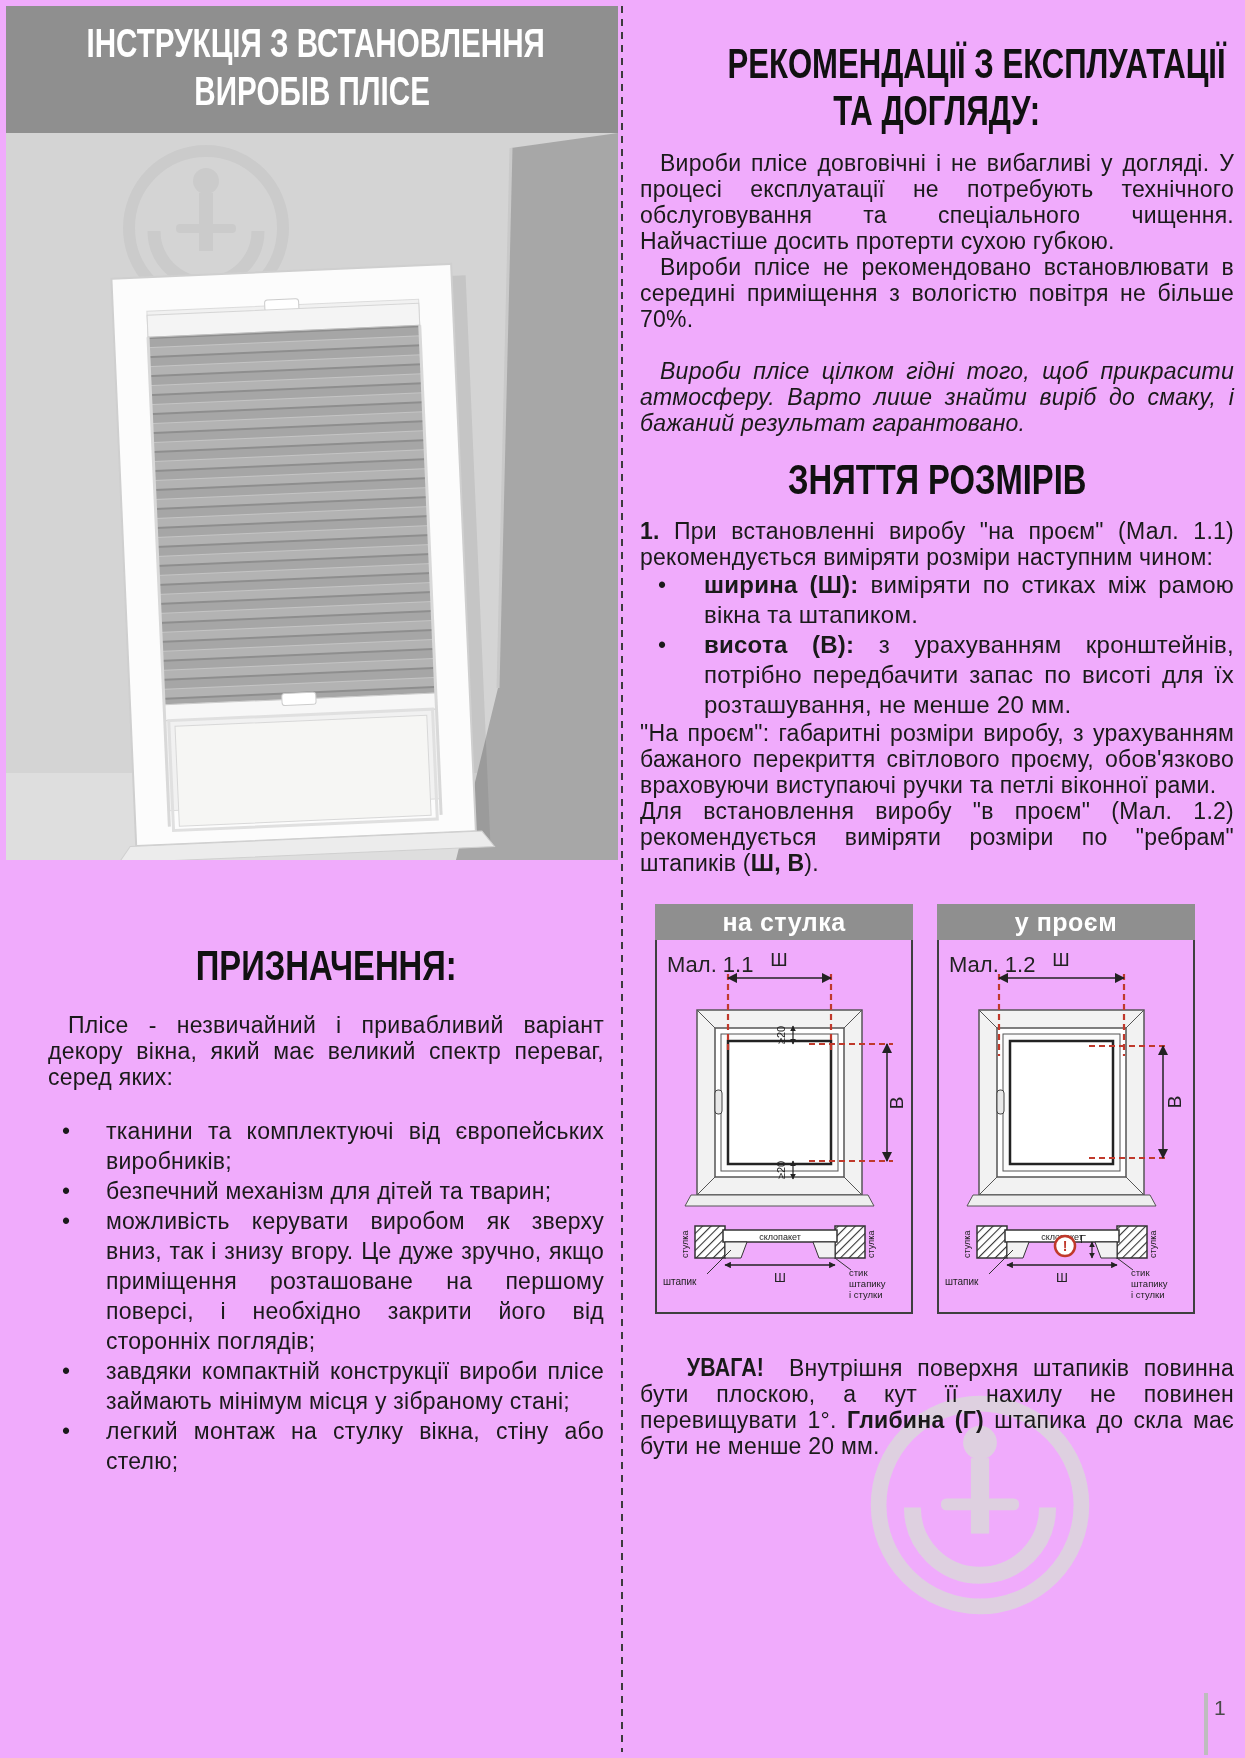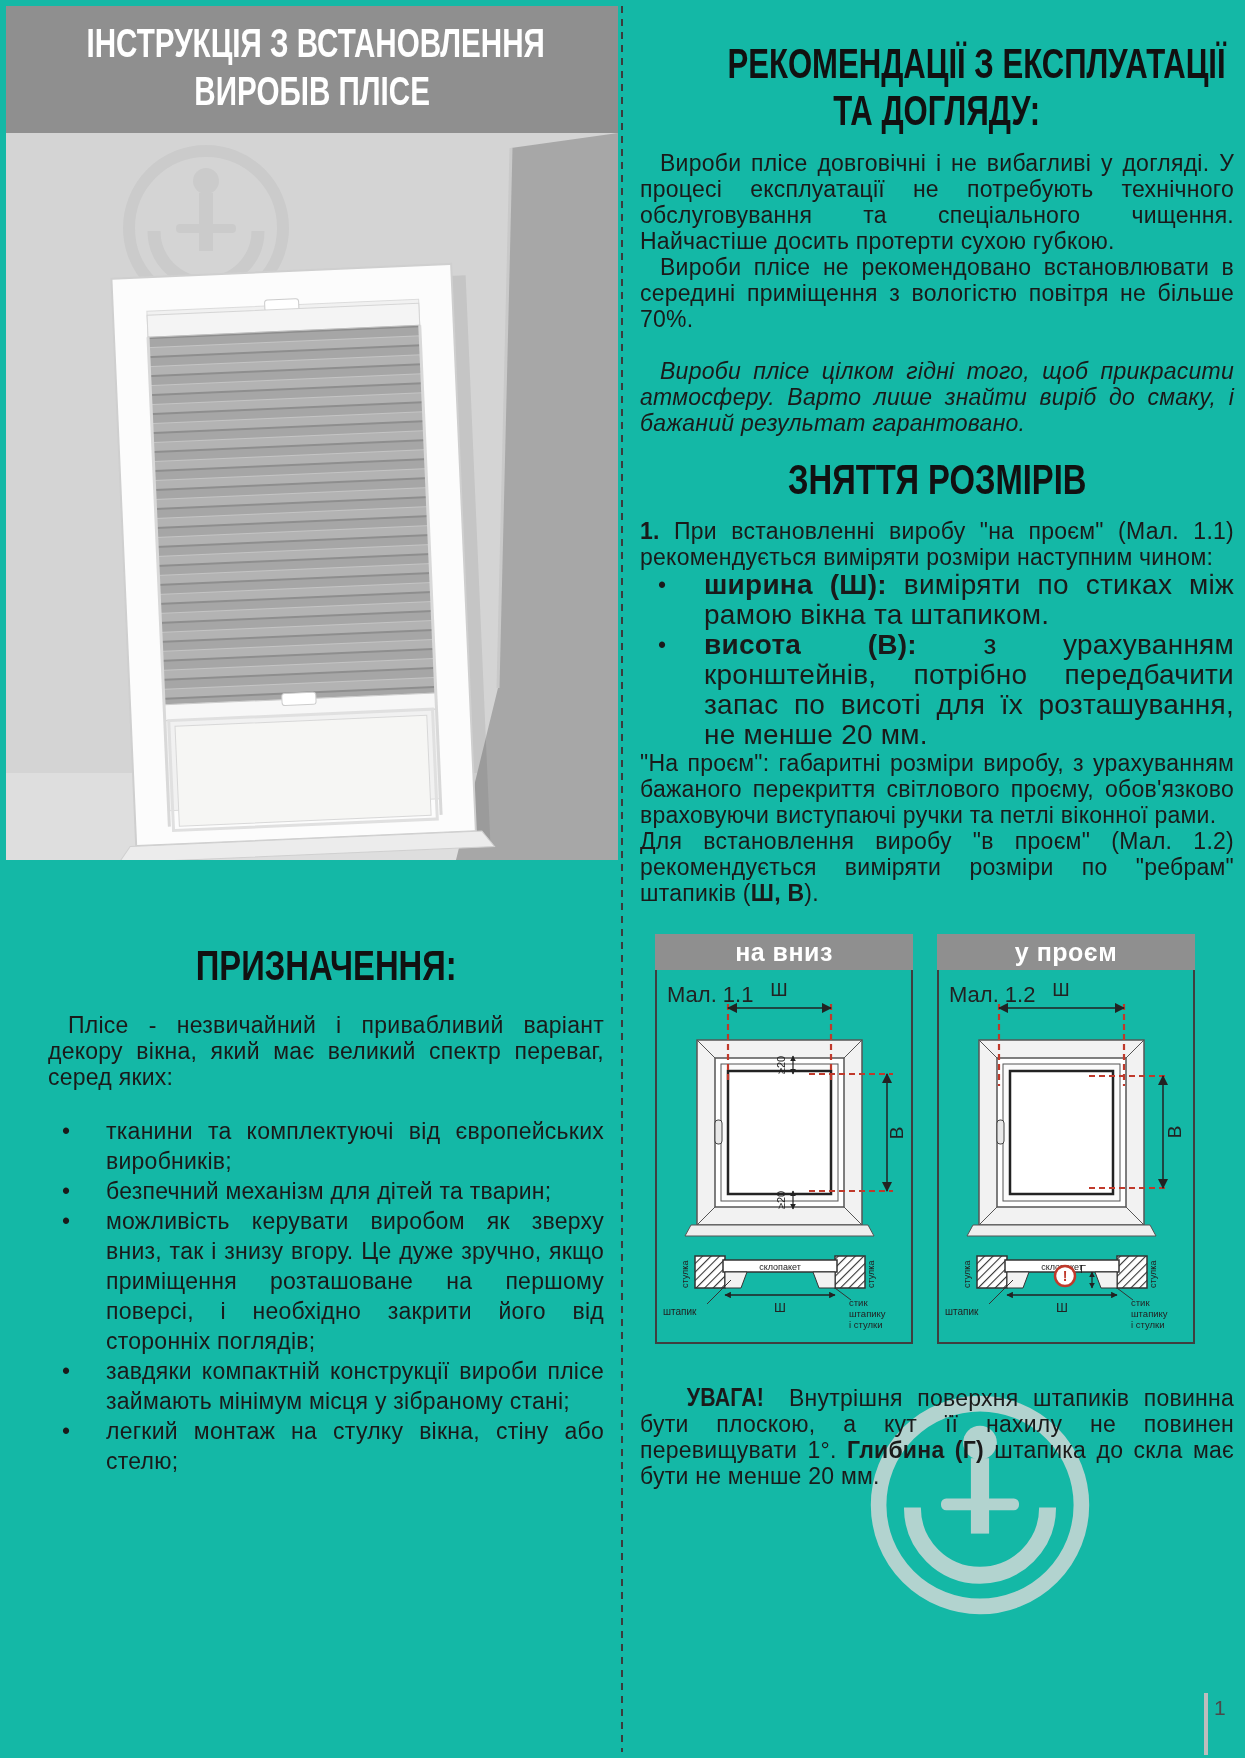--- a/index.html
+++ b/index.html
@@ -1,16 +1,16 @@
 <!DOCTYPE html>
 <html><head>
 <meta charset="utf-8">
 <style>
   html,body{margin:0;padding:0;background:#ffffff;}
-  .page{position:relative;width:1245px;height:1758px;background:#14b8a6;overflow:hidden;
+  .page{position:relative;width:1245px;height:1758px;background:#f0abfc;overflow:hidden;
         font-family:"Liberation Sans",sans-serif;color:#1a1a1a;}
   
   .l-header{position:absolute;left:6px;top:6px;width:612px;height:127px;background:#8f8f8f;
             text-align:center;padding-top:13px;box-sizing:border-box;}
   .l-header .line{color:#fff;font-weight:700;font-size:40px;line-height:48px;}
   .cond{display:inline-block;transform:scaleX(0.74);white-space:nowrap;}
   .photo{position:absolute;left:6px;top:133px;width:612px;height:727px;}
   .l-body{position:absolute;left:20px;top:884px;width:612px;padding:0 28px;box-sizing:border-box;}
   .h-cond{text-align:center;font-weight:700;font-size:42px;line-height:48px;color:#111;}
   .purpose-h{margin-top:58px;}
@@ -26,21 +26,21 @@
            background:repeating-linear-gradient(to bottom,#3c3c3c 0 7px,transparent 7px 13px);}
   
   .r-col{position:absolute;left:640px;top:0;width:594px;z-index:3;}
   .r-h1{margin-top:40px;font-size:42px;line-height:47px;}
   .mt16{margin-top:16px;}
   .mt26{margin-top:26px;}
   .ital{font-style:italic;}
   .r-h2{margin-top:20px;}
   .step{margin-top:14px;}
   ul.szlist{list-style:none;margin:0;padding:0;}
-  ul.szlist li{position:relative;padding-left:64px;font-size:28px;line-height:30px;
+  ul.szlist li{position:relative;padding-left:64px;font-size:24px;line-height:30px;
                text-align:justify;letter-spacing:.25px;}
   ul.szlist li::before{content:"\2022";position:absolute;left:18px;top:0;font-size:23px;}
   .figrow{margin-top:28px;display:flex;gap:24px;padding-left:15px;}
   .figbox{width:258px;}
   .figtab{height:36px;background:#8f8f8f;color:#fff;font-weight:700;font-size:25px;
           display:flex;align-items:center;justify-content:center;letter-spacing:.5px;}
   .figbody{border:2px solid #3f3f3f;border-top:none;height:372px;background:transparent;}
   .attn{margin-top:40px;}
   .cond-b{display:inline-block;transform:scaleX(0.82);font-weight:700;font-size:26px;}
   b{font-weight:700;}
@@ -142,21 +142,21 @@
     <ul class="szlist">
       <li><b>ширина (Ш):</b> <span>виміряти по стиках між рамою вікна та штапиком.</span></li>
       <li><b>висота (В):</b> <span>з урахуванням кронштейнів, потрібно передбачити запас по висоті для їх розташування, не менше 20 мм.</span></li>
     </ul>
     <p class="body-txt">"На проєм": габаритні розміри виробу, з урахуванням бажаного перекриття світлового проєму, обов'язково враховуючи виступаючі ручки та петлі віконної рами.</p>
     <p class="body-txt"><span>Для встановлення виробу "в проєм" (Мал. 1.2) рекомендується виміряти розміри по "ребрам" штапиків (</span><b>Ш, В</b><span>).</span></p>
 
     <div class="figrow">
 
       <div class="figbox">
-        <div class="figtab">на вниз</div>
+        <div class="figtab">на стулка</div>
         <div class="figbody">
           <svg width="254" height="368" viewBox="0 0 254 368">
             <defs>
               <marker id="a1" viewBox="0 0 10 10" refX="9" refY="5" markerWidth="7" markerHeight="7" orient="auto-start-reverse">
                   <path d="M0,0L10,5L0,10z" fill="#222"></path>
                 </marker>
               <marker id="a1s" viewBox="0 0 10 10" refX="9" refY="5" markerWidth="5" markerHeight="5" orient="auto-start-reverse">
                   <path d="M0,0L10,5L0,10z" fill="#222"></path>
                 </marker>
               <pattern id="h1" patternUnits="userSpaceOnUse" width="6" height="6" patternTransform="rotate(45)">

